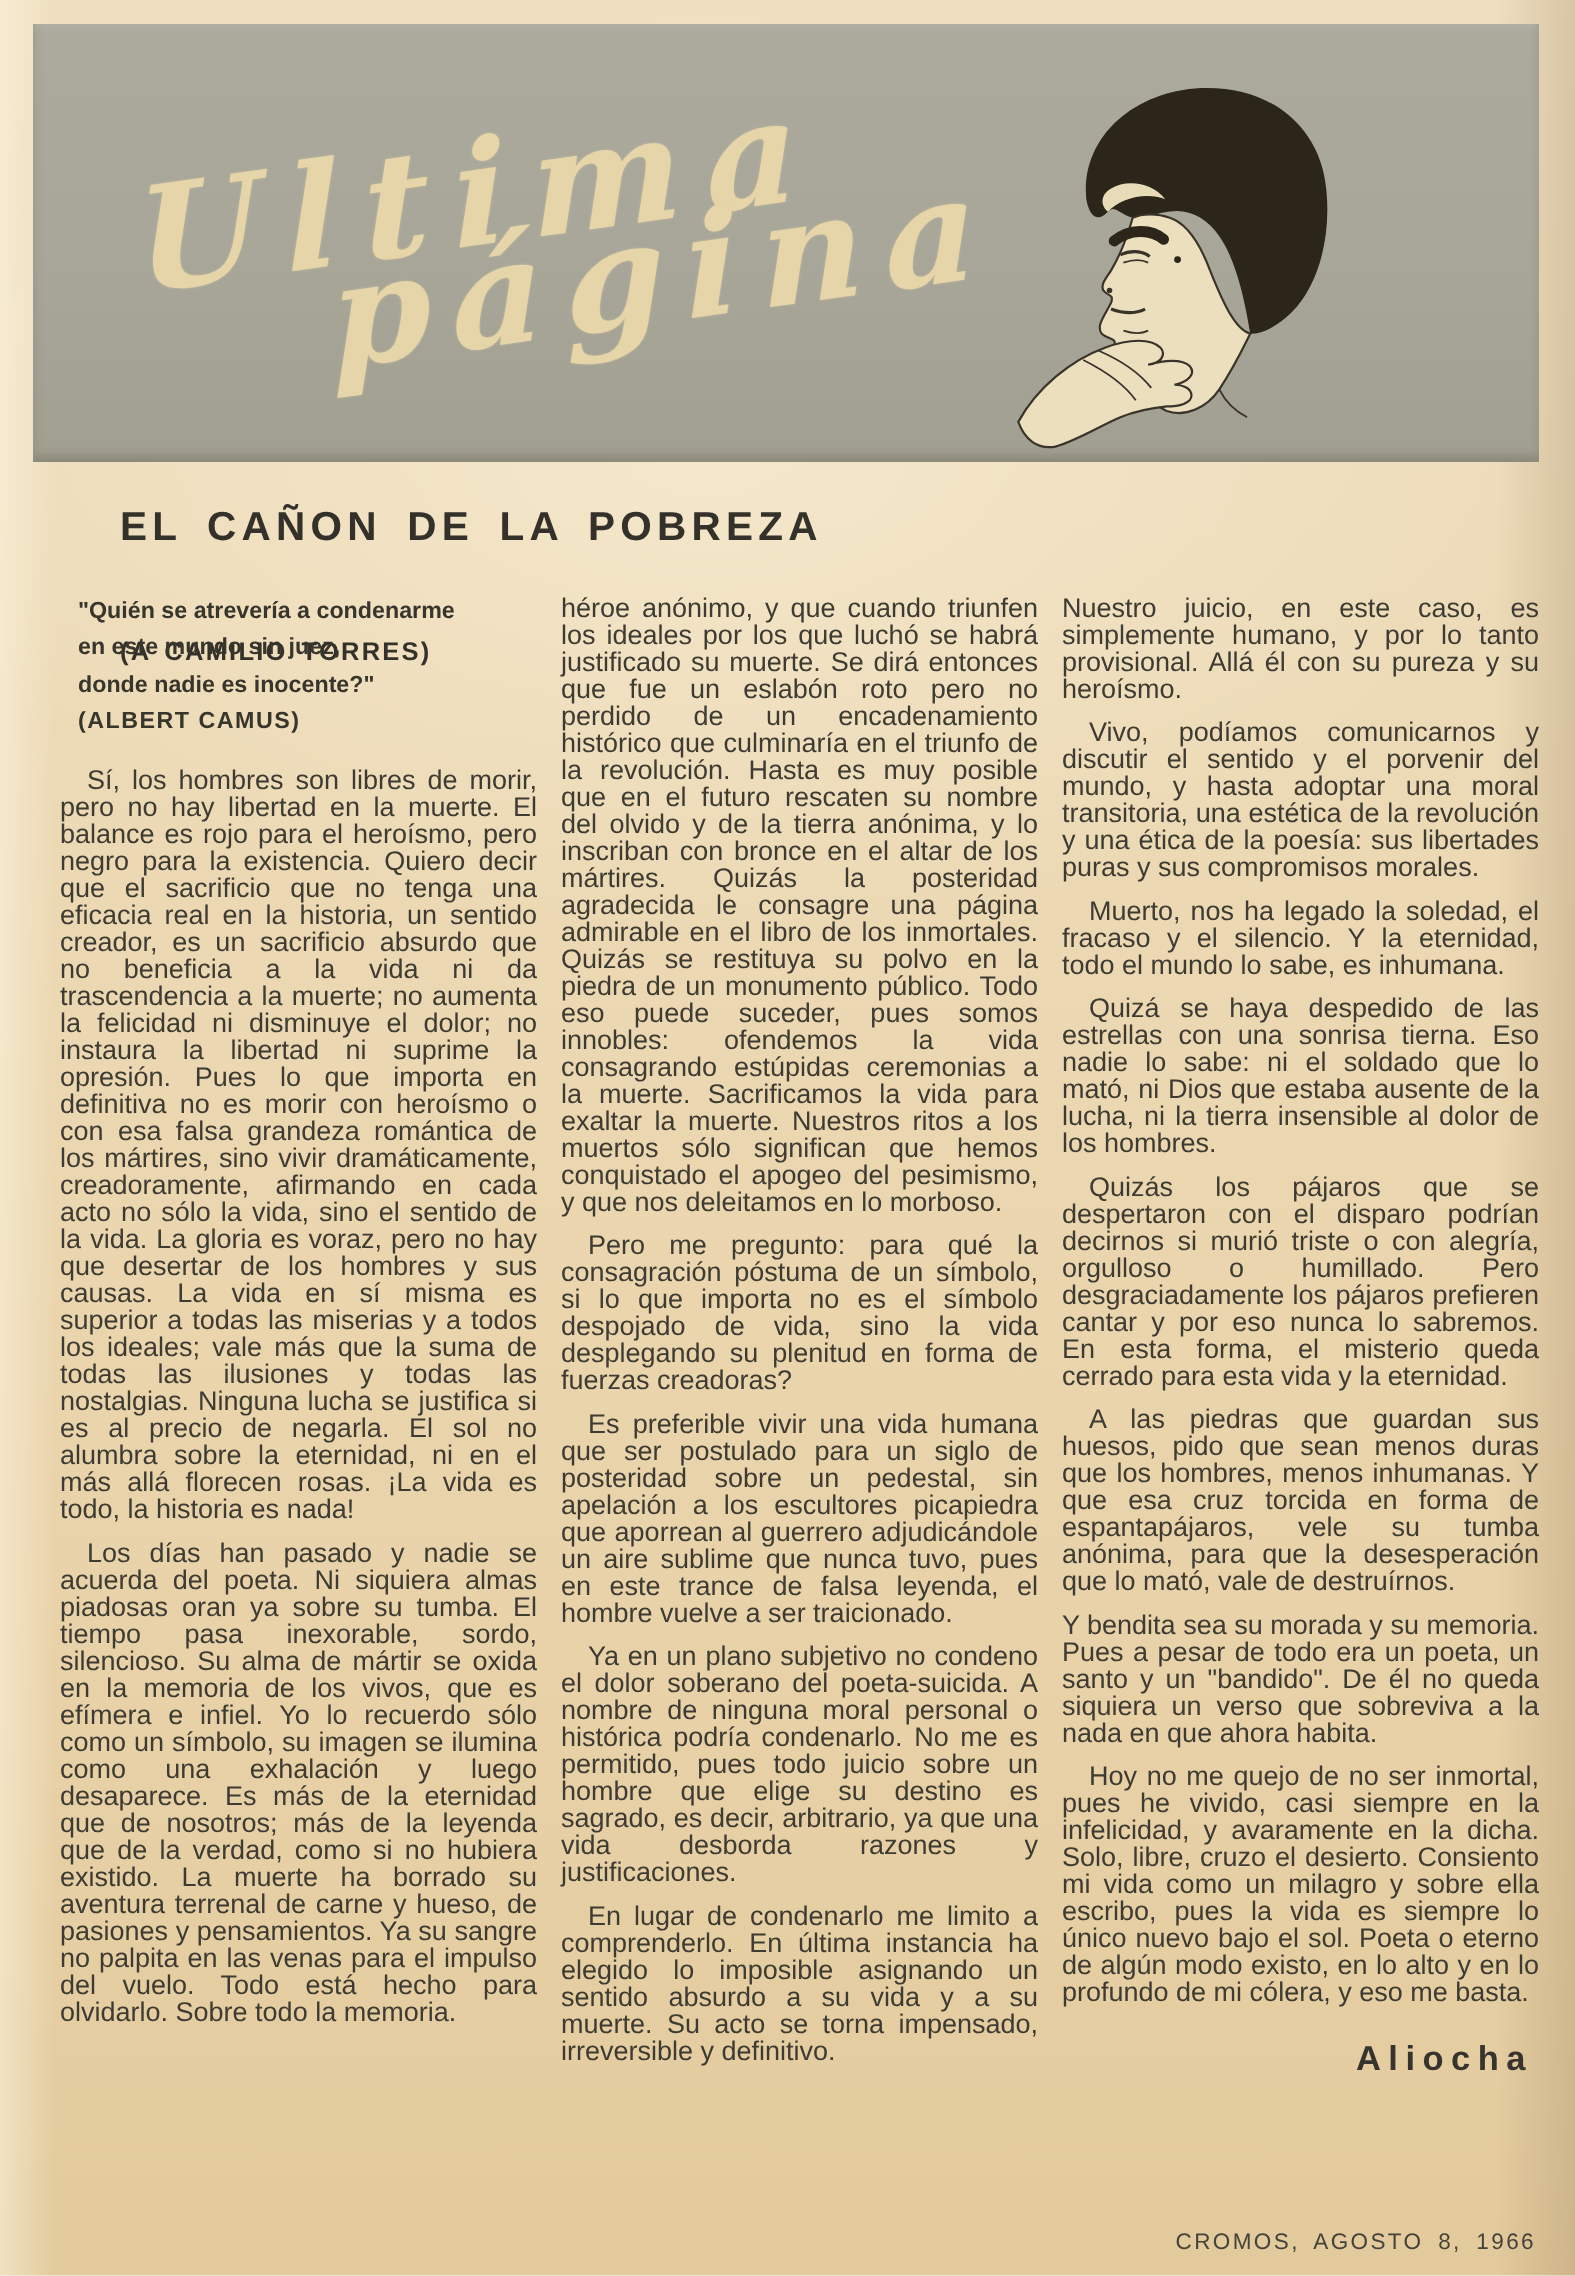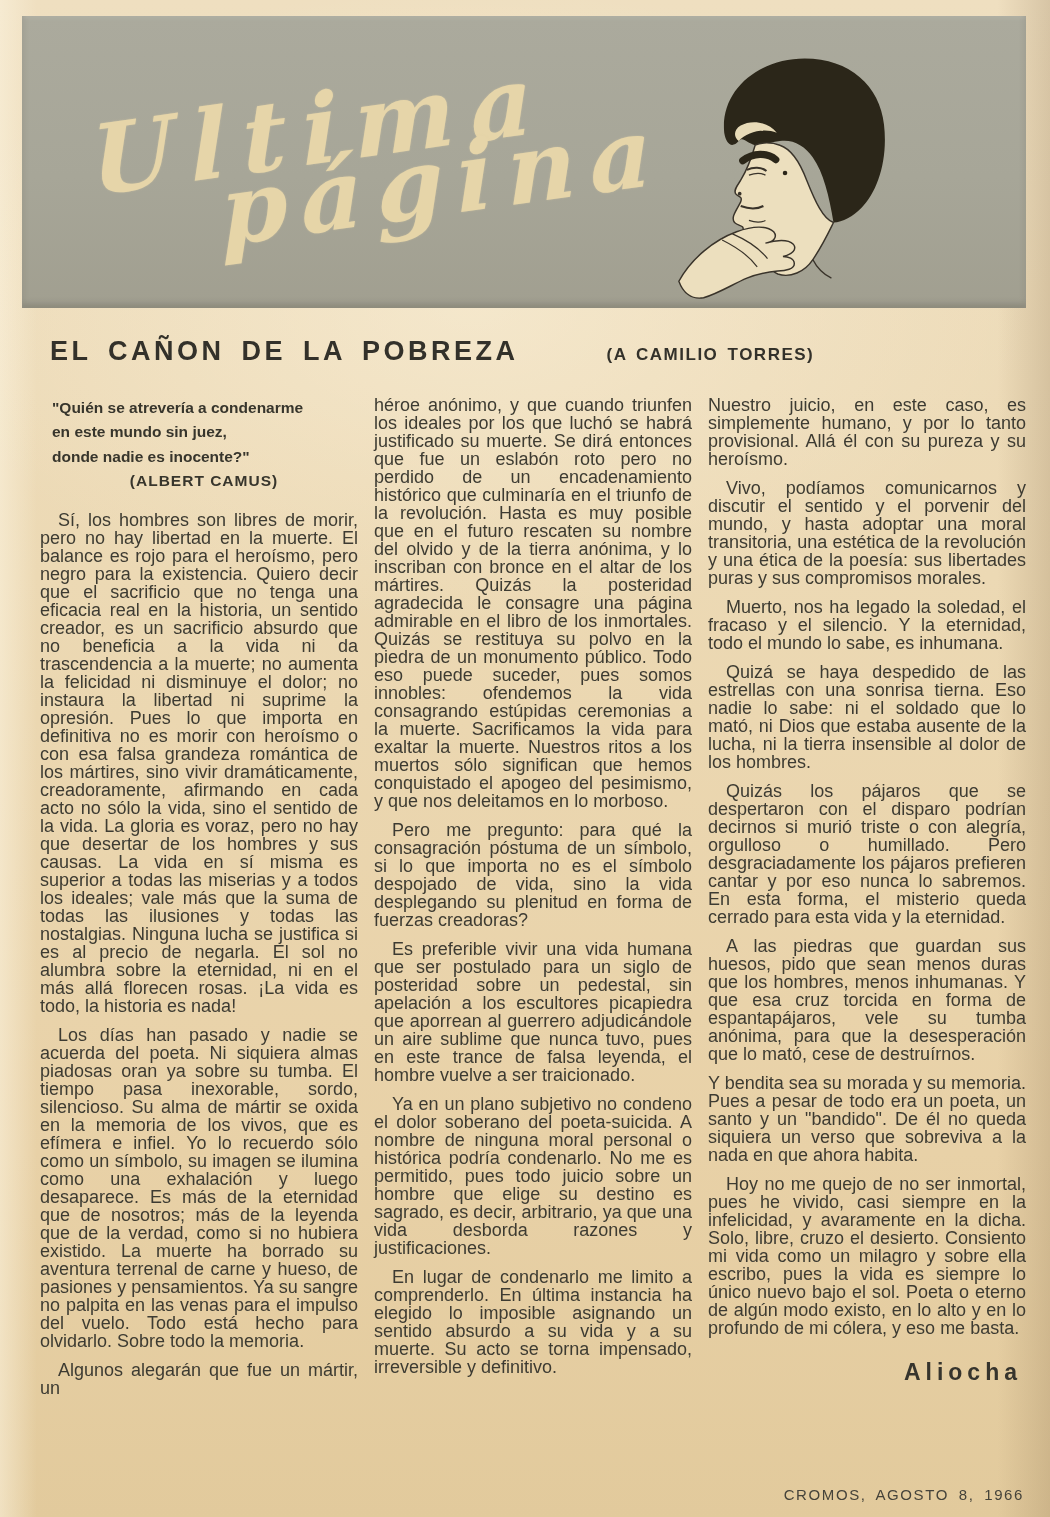--- a/index.html
+++ b/index.html
@@ -23,32 +23,32 @@
     position:absolute;left:68px;top:58px;transform:rotate(-8deg) skewX(-6deg);
     color:#ead8aa;opacity:0.95;
     font-family:"DejaVu Serif",serif;font-style:italic;font-weight:bold;
     text-shadow:0 0 2px rgba(234,216,170,0.5);
   }
   .script-l1{font-size:96px;letter-spacing:16px;line-height:96px;}
   .script-l2{font-size:96px;letter-spacing:14px;line-height:96px;margin:-28px 0 0 128px;}
   .caricature{position:absolute;right:118px;top:22px;width:248px;height:268px;}
 
   
-  .title-row{position:absolute;top:336px;left:50px;right:30px;display:flex;align-items:baseline;gap:58px;}
+  .title-row{position:absolute;top:336px;left:50px;right:30px;display:flex;align-items:baseline;gap:58px;flex-direction:column;}
   .title{
     margin:0;font-size:27px;font-weight:bold;letter-spacing:3.5px;color:#33312a;
     word-spacing:6px;
   }
   .dedication{font-size:17px;font-weight:bold;letter-spacing:1.5px;color:#33312a;word-spacing:3px;margin-left:30px;}
 
   
   .columns{position:absolute;top:396px;left:40px;width:986px;display:flex;gap:16px;color:#3d3b32;}
   .col{width:318px;}
   .epigraph{font-weight:bold;font-size:15.5px;line-height:24.4px;padding-left:12px;margin-bottom:17px;color:#37352c;}
-  .epigraph-attr{text-align:center;padding-right:2px;letter-spacing:1px;}
+  .epigraph-attr{text-align:left;padding-right:2px;letter-spacing:1px;}
   .para{
     margin:0 0 11px 0;text-align:justify;
     font-size:18px;line-height:18px;
   }
   .para.indent{text-indent:18px;}
   .signature{
     text-align:right;padding-right:4px;margin-top:22px;
     font-size:23px;font-weight:bold;letter-spacing:5px;color:#36342d;
   }
 
@@ -105,42 +105,41 @@
     <section class="col">
       <div class="epigraph">
         <div>"Quién se atrevería a condenarme</div>
         <div>en este mundo sin juez,</div>
         <div>donde nadie es inocente?"</div>
         <div class="epigraph-attr">(ALBERT CAMUS)</div>
       </div>
       <div>
           <p class="para indent">Sí, los hombres son libres de morir, pero no hay libertad en la muerte. El balance es rojo para el heroísmo, pero negro para la existencia. Quiero decir que el sacrificio que no tenga una eficacia real en la historia, un sentido creador, es un sacrificio absurdo que no beneficia a la vida ni da trascendencia a la muerte; no aumenta la felicidad ni disminuye el dolor; no instaura la libertad ni suprime la opresión. Pues lo que importa en definitiva no es morir con heroísmo o con esa falsa grandeza romántica de los mártires, sino vivir dramáticamente, creadoramente, afirmando en cada acto no sólo la vida, sino el sentido de la vida. La gloria es voraz, pero no hay que desertar de los hombres y sus causas. La vida en sí misma es superior a todas las miserias y a todos los ideales; vale más que la suma de todas las ilusiones y todas las nostalgias. Ninguna lucha se justifica si es al precio de negarla. El sol no alumbra sobre la eternidad, ni en el más allá florecen rosas. ¡La vida es todo, la historia es nada!</p>
           <p class="para indent">Los días han pasado y nadie se acuerda del poeta. Ni siquiera almas piadosas oran ya sobre su tumba. El tiempo pasa inexorable, sordo, silencioso. Su alma de mártir se oxida en la memoria de los vivos, que es efímera e infiel. Yo lo recuerdo sólo como un símbolo, su imagen se ilumina como una exhalación y luego desaparece. Es más de la eternidad que de nosotros; más de la leyenda que de la verdad, como si no hubiera existido. La muerte ha borrado su aventura terrenal de carne y hueso, de pasiones y pensamientos. Ya su sangre no palpita en las venas para el impulso del vuelo. Todo está hecho para olvidarlo. Sobre todo la memoria.</p>
-          <p class="para indent">Algunos alegarán que fue un mártir, un</p>
         </div>
     </section>
 
     <section class="col">
       <div>
           <p class="para">héroe anónimo, y que cuando triunfen los ideales por los que luchó se habrá justificado su muerte. Se dirá entonces que fue un eslabón roto pero no perdido de un encadenamiento histórico que culminaría en el triunfo de la revolución. Hasta es muy posible que en el futuro rescaten su nombre del olvido y de la tierra anónima, y lo inscriban con bronce en el altar de los mártires. Quizás la posteridad agradecida le consagre una página admirable en el libro de los inmortales. Quizás se restituya su polvo en la piedra de un monumento público. Todo eso puede suceder, pues somos innobles: ofendemos la vida consagrando estúpidas ceremonias a la muerte. Sacrificamos la vida para exaltar la muerte. Nuestros ritos a los muertos sólo significan que hemos conquistado el apogeo del pesimismo, y que nos deleitamos en lo morboso.</p>
           <p class="para indent">Pero me pregunto: para qué la consagración póstuma de un símbolo, si lo que importa no es el símbolo despojado de vida, sino la vida desplegando su plenitud en forma de fuerzas creadoras?</p>
           <p class="para indent">Es preferible vivir una vida humana que ser postulado para un siglo de posteridad sobre un pedestal, sin apelación a los escultores picapiedra que aporrean al guerrero adjudicándole un aire sublime que nunca tuvo, pues en este trance de falsa leyenda, el hombre vuelve a ser traicionado.</p>
           <p class="para indent">Ya en un plano subjetivo no condeno el dolor soberano del poeta-suicida. A nombre de ninguna moral personal o histórica podría condenarlo. No me es permitido, pues todo juicio sobre un hombre que elige su destino es sagrado, es decir, arbitrario, ya que una vida desborda razones y justificaciones.</p>
           <p class="para indent">En lugar de condenarlo me limito a comprenderlo. En última instancia ha elegido lo imposible asignando un sentido absurdo a su vida y a su muerte. Su acto se torna impensado, irreversible y definitivo.</p>
         </div>
     </section>
 
     <section class="col">
       <div>
           <p class="para">Nuestro juicio, en este caso, es simplemente humano, y por lo tanto provisional. Allá él con su pureza y su heroísmo.</p>
           <p class="para indent">Vivo, podíamos comunicarnos y discutir el sentido y el porvenir del mundo, y hasta adoptar una moral transitoria, una estética de la revolución y una ética de la poesía: sus libertades puras y sus compromisos morales.</p>
           <p class="para indent">Muerto, nos ha legado la soledad, el fracaso y el silencio. Y la eternidad, todo el mundo lo sabe, es inhumana.</p>
           <p class="para indent">Quizá se haya despedido de las estrellas con una sonrisa tierna. Eso nadie lo sabe: ni el soldado que lo mató, ni Dios que estaba ausente de la lucha, ni la tierra insensible al dolor de los hombres.</p>
           <p class="para indent">Quizás los pájaros que se despertaron con el disparo podrían decirnos si murió triste o con alegría, orgulloso o humillado. Pero desgraciadamente los pájaros prefieren cantar y por eso nunca lo sabremos. En esta forma, el misterio queda cerrado para esta vida y la eternidad.</p>
-          <p class="para indent">A las piedras que guardan sus huesos, pido que sean menos duras que los hombres, menos inhumanas. Y que esa cruz torcida en forma de espantapájaros, vele su tumba anónima, para que la desesperación que lo mató, cese de destruírnos.</p>
+          <p class="para indent">A las piedras que guardan sus huesos, pido que sean menos duras que los hombres, menos inhumanas. Y que esa cruz torcida en forma de espantapájaros, vele su tumba anónima, para que la desesperación que lo mató, vale de destruírnos.</p>
           <p class="para">Y bendita sea su morada y su memoria. Pues a pesar de todo era un poeta, un santo y un "bandido". De él no queda siquiera un verso que sobreviva a la nada en que ahora habita.</p>
           <p class="para indent">Hoy no me quejo de no ser inmortal, pues he vivido, casi siempre en la infelicidad, y avaramente en la dicha. Solo, libre, cruzo el desierto. Consiento mi vida como un milagro y sobre ella escribo, pues la vida es siempre lo único nuevo bajo el sol. Poeta o eterno de algún modo existo, en lo alto y en lo profundo de mi cólera, y eso me basta.</p>
         </div>
       <div class="signature">Aliocha</div>
     </section>
   </main>
 
   <footer class="footer">CROMOS, AGOSTO 8, 1966</footer>
 </div>
 

